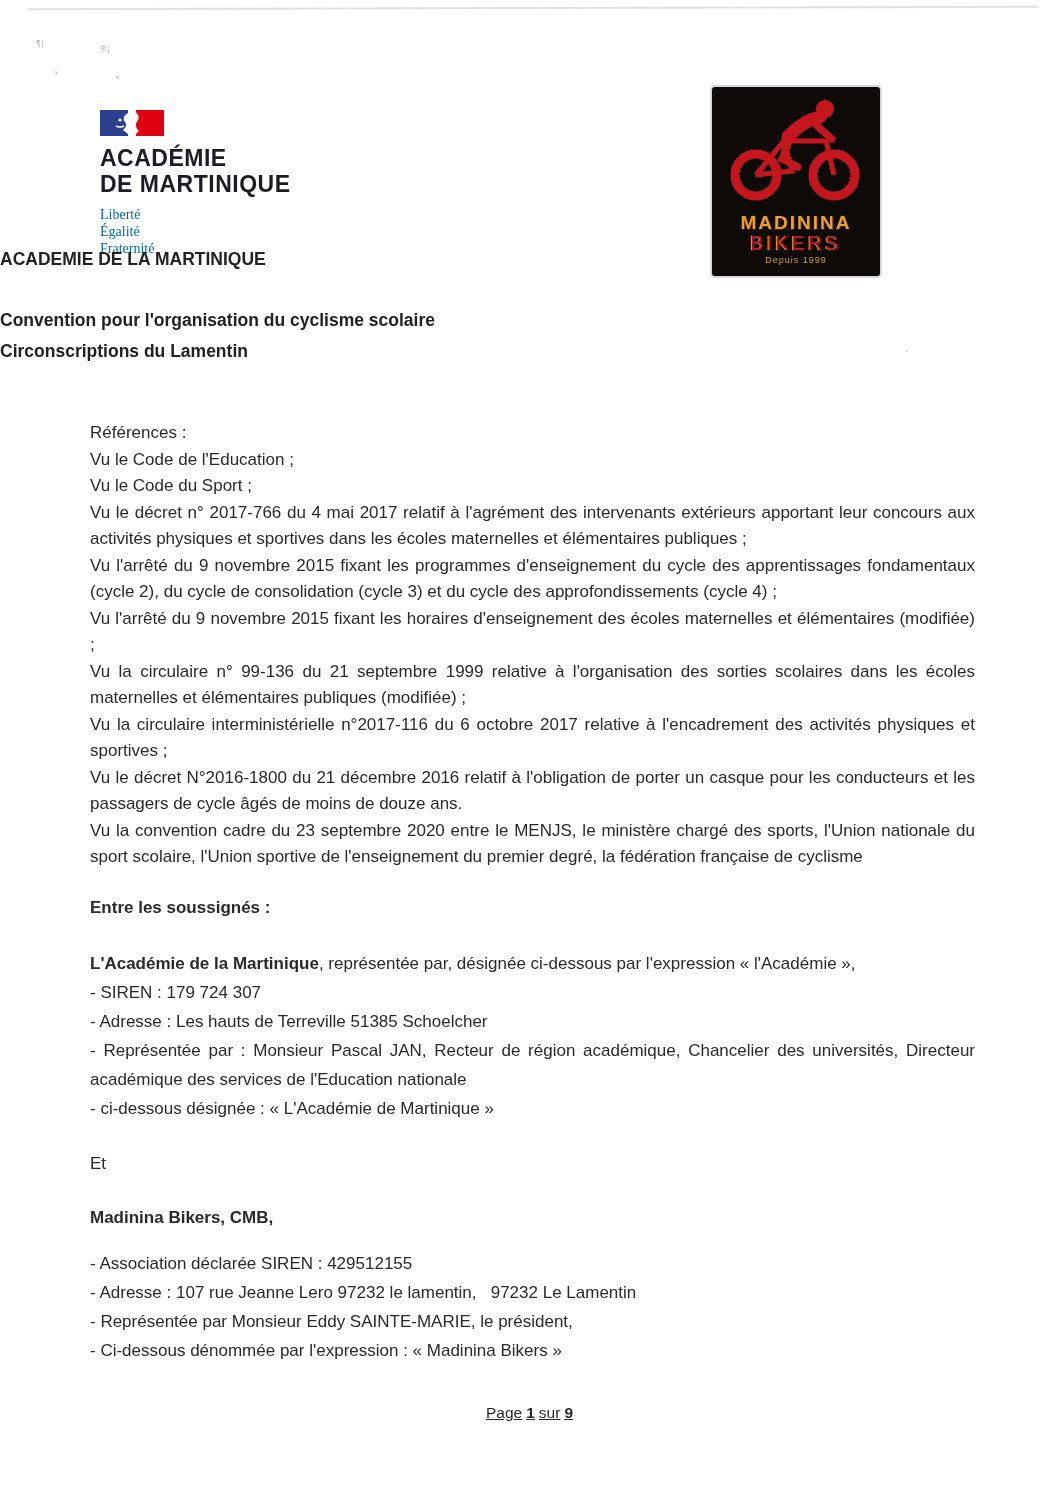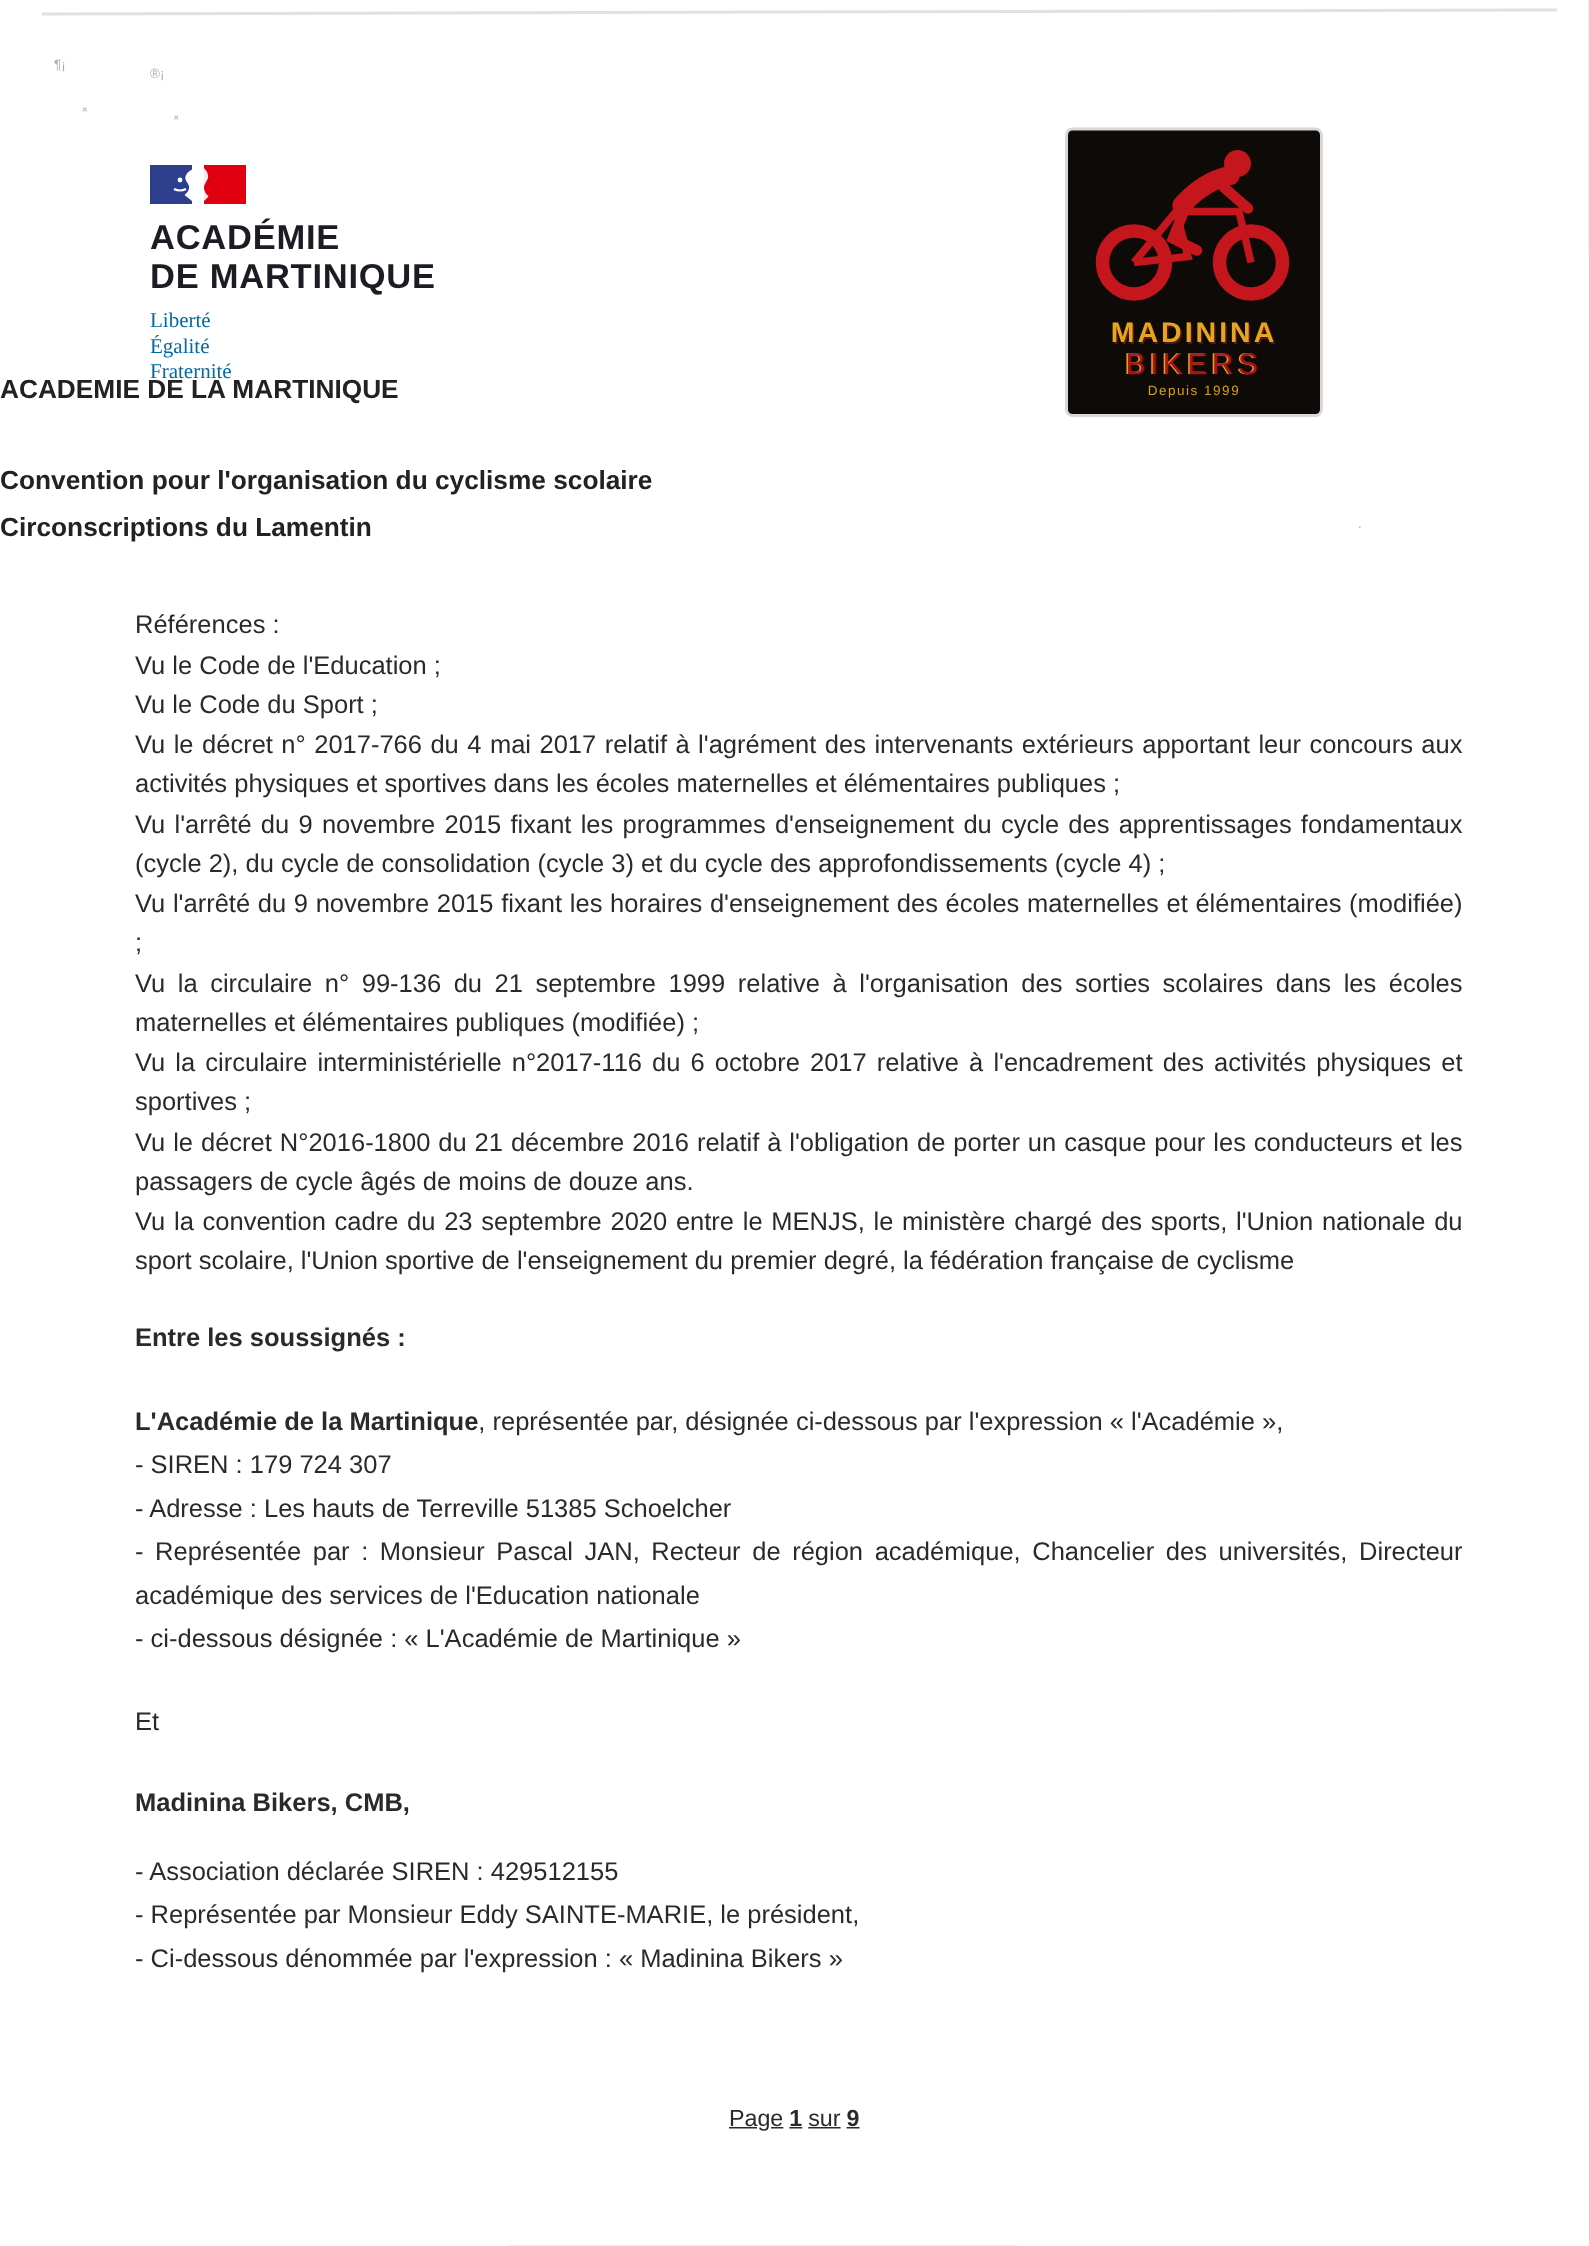--- a/index.html
+++ b/index.html
@@ -38,21 +38,21 @@
     text-shadow:-1px 0 0 #e6a51e,1px 0 0 #3a0c08,0 1px 0 #3a0c08;}
   .bikers-since{position:relative;font-size:9px;color:#d8a019;letter-spacing:1px;line-height:12px;}
 
   
   .title-block{position:absolute;left:0;right:0;top:249px;text-align:left;}
   .title-main{font-size:17.5px;font-weight:bold;color:#222;margin:0;}
   .title-sub1{font-size:17.5px;font-weight:bold;color:#222;margin:40px 0 0 0;}
   .title-sub2{font-size:17.5px;font-weight:bold;color:#222;margin:10px 0 0 0;}
 
   
-  .content{position:absolute;left:90px;right:84px;top:404px;}
+  .content{position:absolute;left:90px;right:84px;top:420px;}
   .content p{margin:0;}
   .ref{font-size:17px;line-height:26.5px;text-align:justify;}
   .section-heading{font-size:17px;font-weight:bold;margin-top:24px !important;line-height:26px;}
   .party-para{font-size:17px;line-height:29px;text-align:justify;margin-top:28px !important;}
   .party-item{font-size:17px;line-height:29px;text-align:justify;}
   .keep-ws{white-space:pre-wrap;}
   .bold-lead{font-weight:bold;}
   .connector{font-size:17px;margin-top:28px !important;line-height:26px;}
   .party-heading{font-size:17px;font-weight:bold;margin-top:28px !important;line-height:26px;}
   .items-gap{margin-top:18px !important;}
@@ -134,20 +134,21 @@
     <p class="party-para"><span class="bold-lead">L'Académie de la Martinique</span><span>, représentée par, désignée ci-dessous par l'expression « l'Académie »,</span></p>
     <p class="party-item">- SIREN : 179 724 307</p>
     <p class="party-item">- Adresse : Les hauts de Terreville 51385 Schoelcher</p>
     <p class="party-item">- Représentée par : Monsieur Pascal JAN, Recteur de région académique, Chancelier des universités, Directeur académique des services de l'Education nationale</p>
     <p class="party-item">- ci-dessous désignée : « L'Académie de Martinique »</p>
 
     <p class="connector">Et</p>
 
     <p class="party-heading">Madinina Bikers, CMB,</p>
     <p class="party-item items-gap">- Association déclarée SIREN : 429512155</p>
+    <p class="party-item keep-ws">- Adresse : 107 rue Jeanne Lero 97232 le lamentin,   97232 Le Lamentin</p>
     <p class="party-item">- Représentée par Monsieur Eddy SAINTE-MARIE, le président,</p>
     <p class="party-item">- Ci-dessous dénommée par l'expression : « Madinina Bikers »</p>
 
   </div>
 
   <div class="footer">
     <span>Page</span><span class="b">1</span><span>sur</span><span class="b">9</span>
   </div>
 
 </div>

